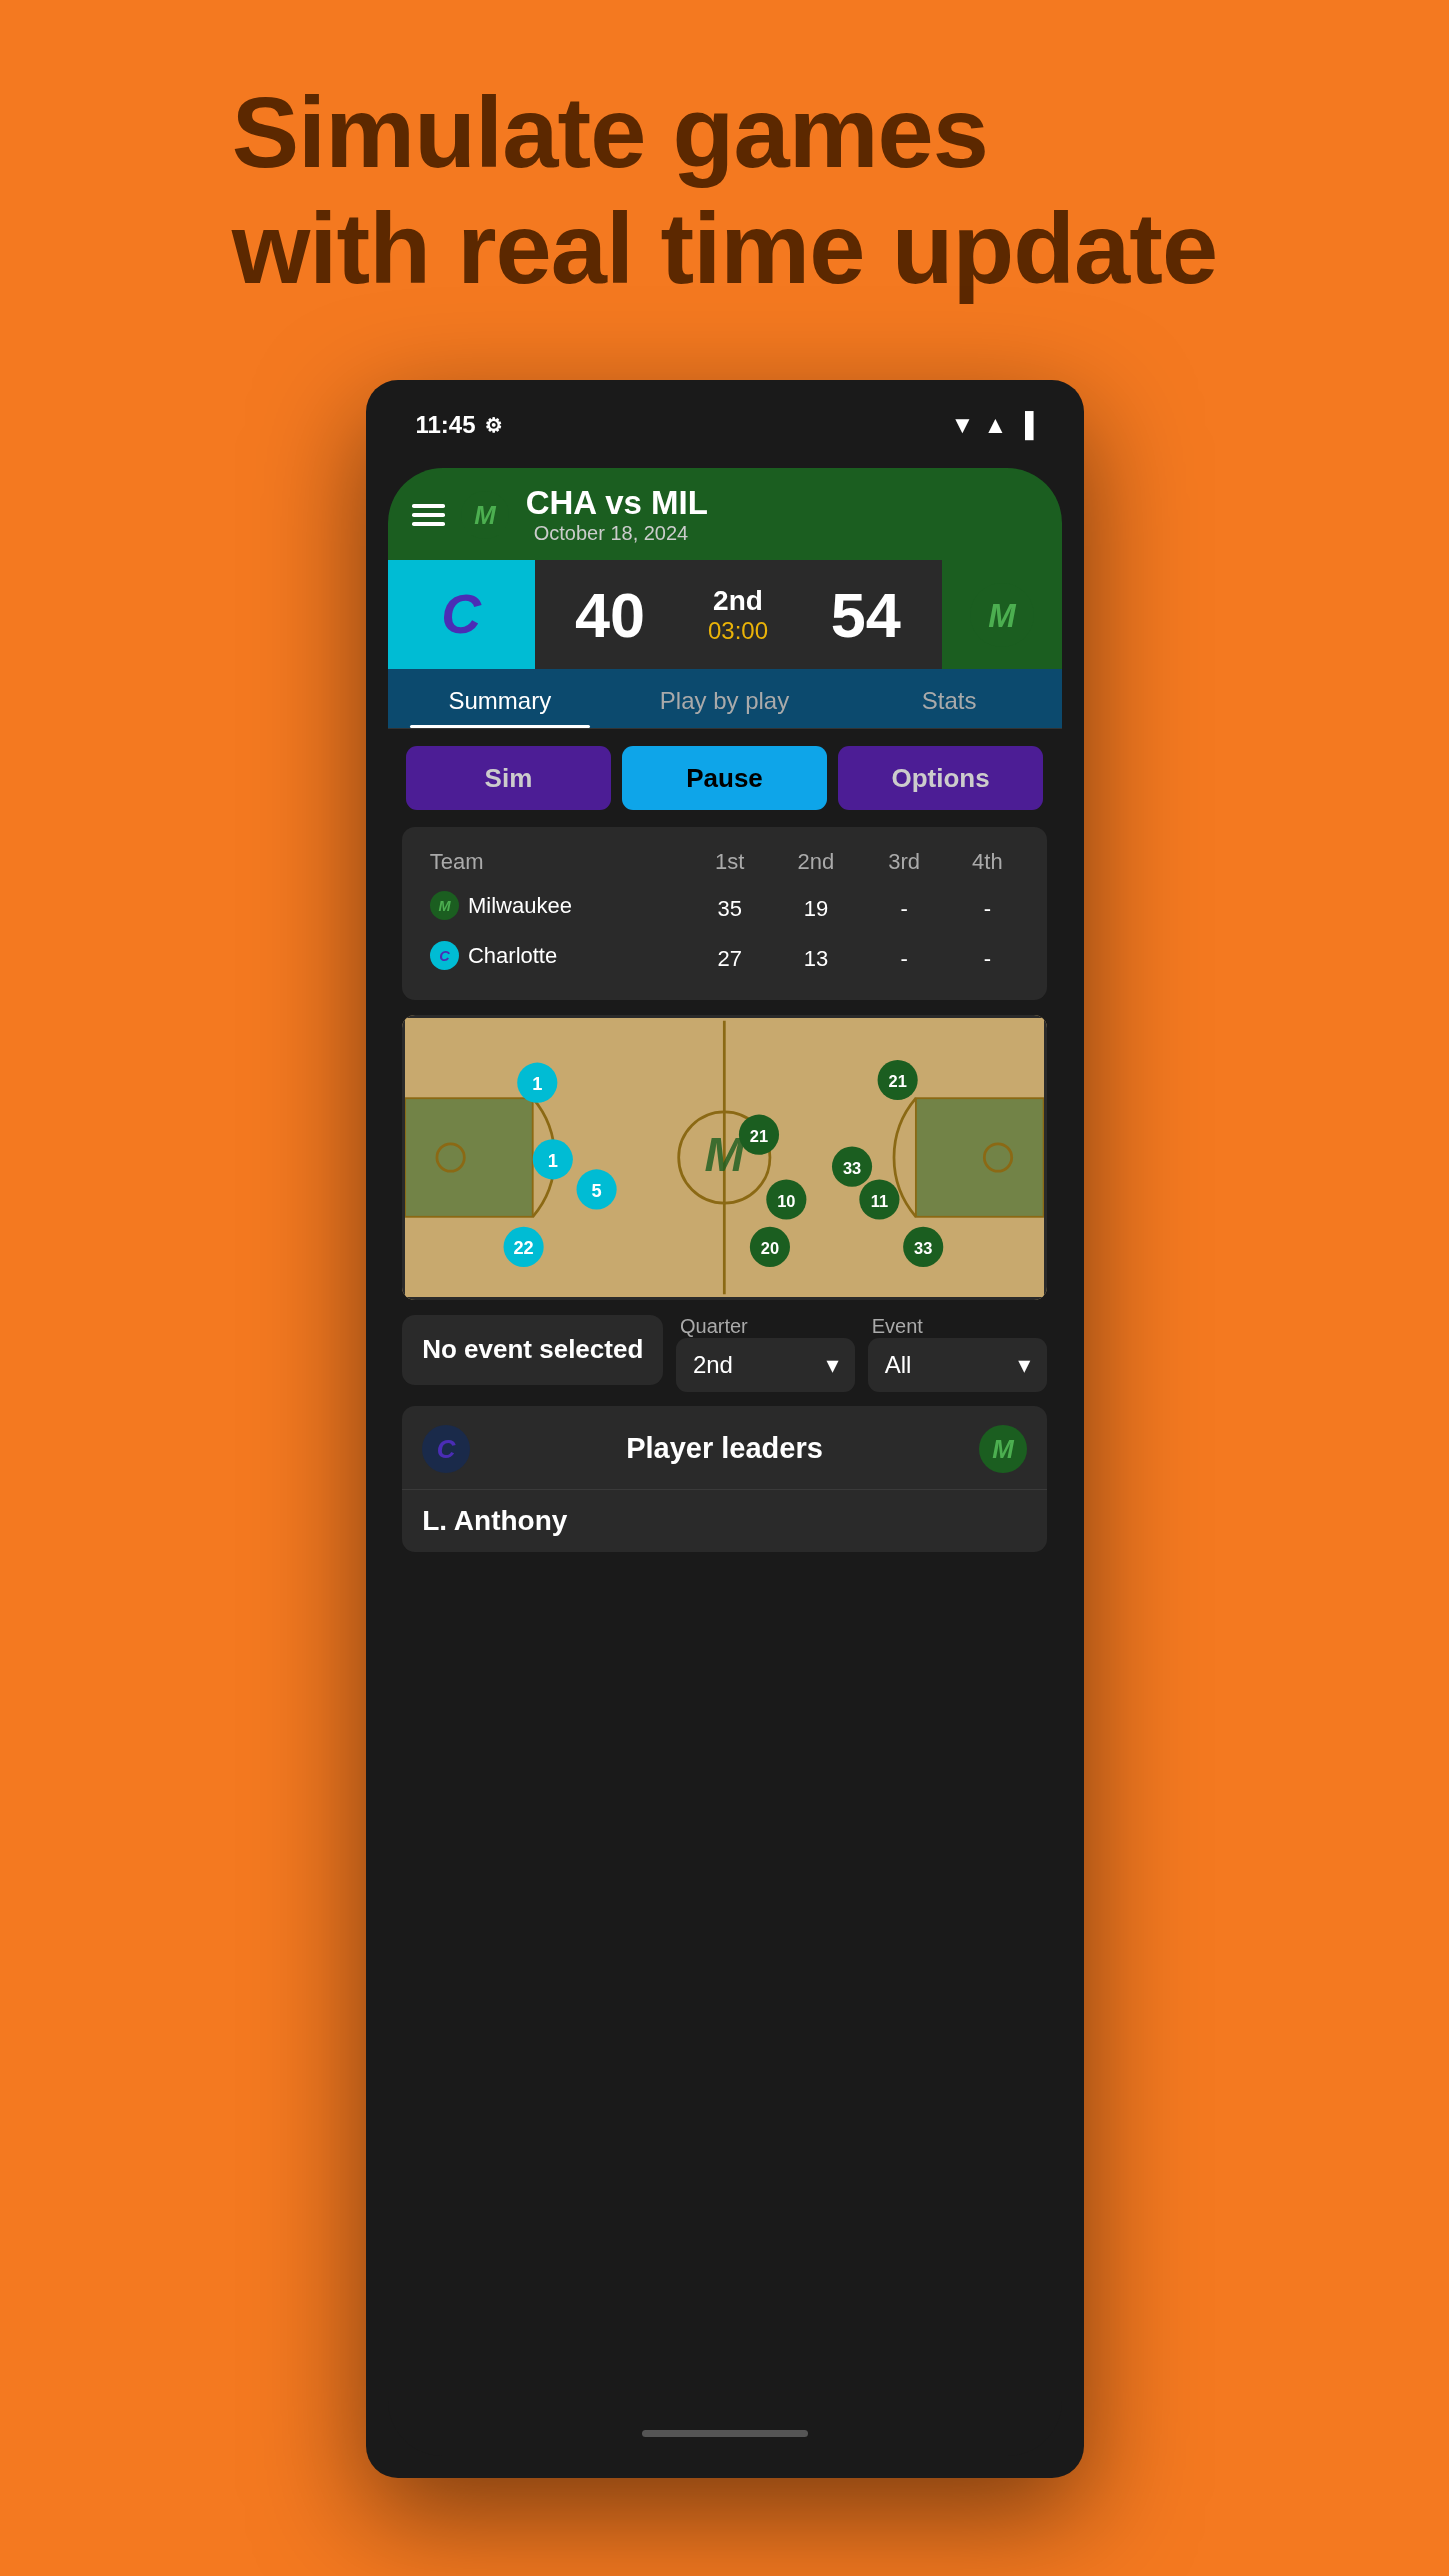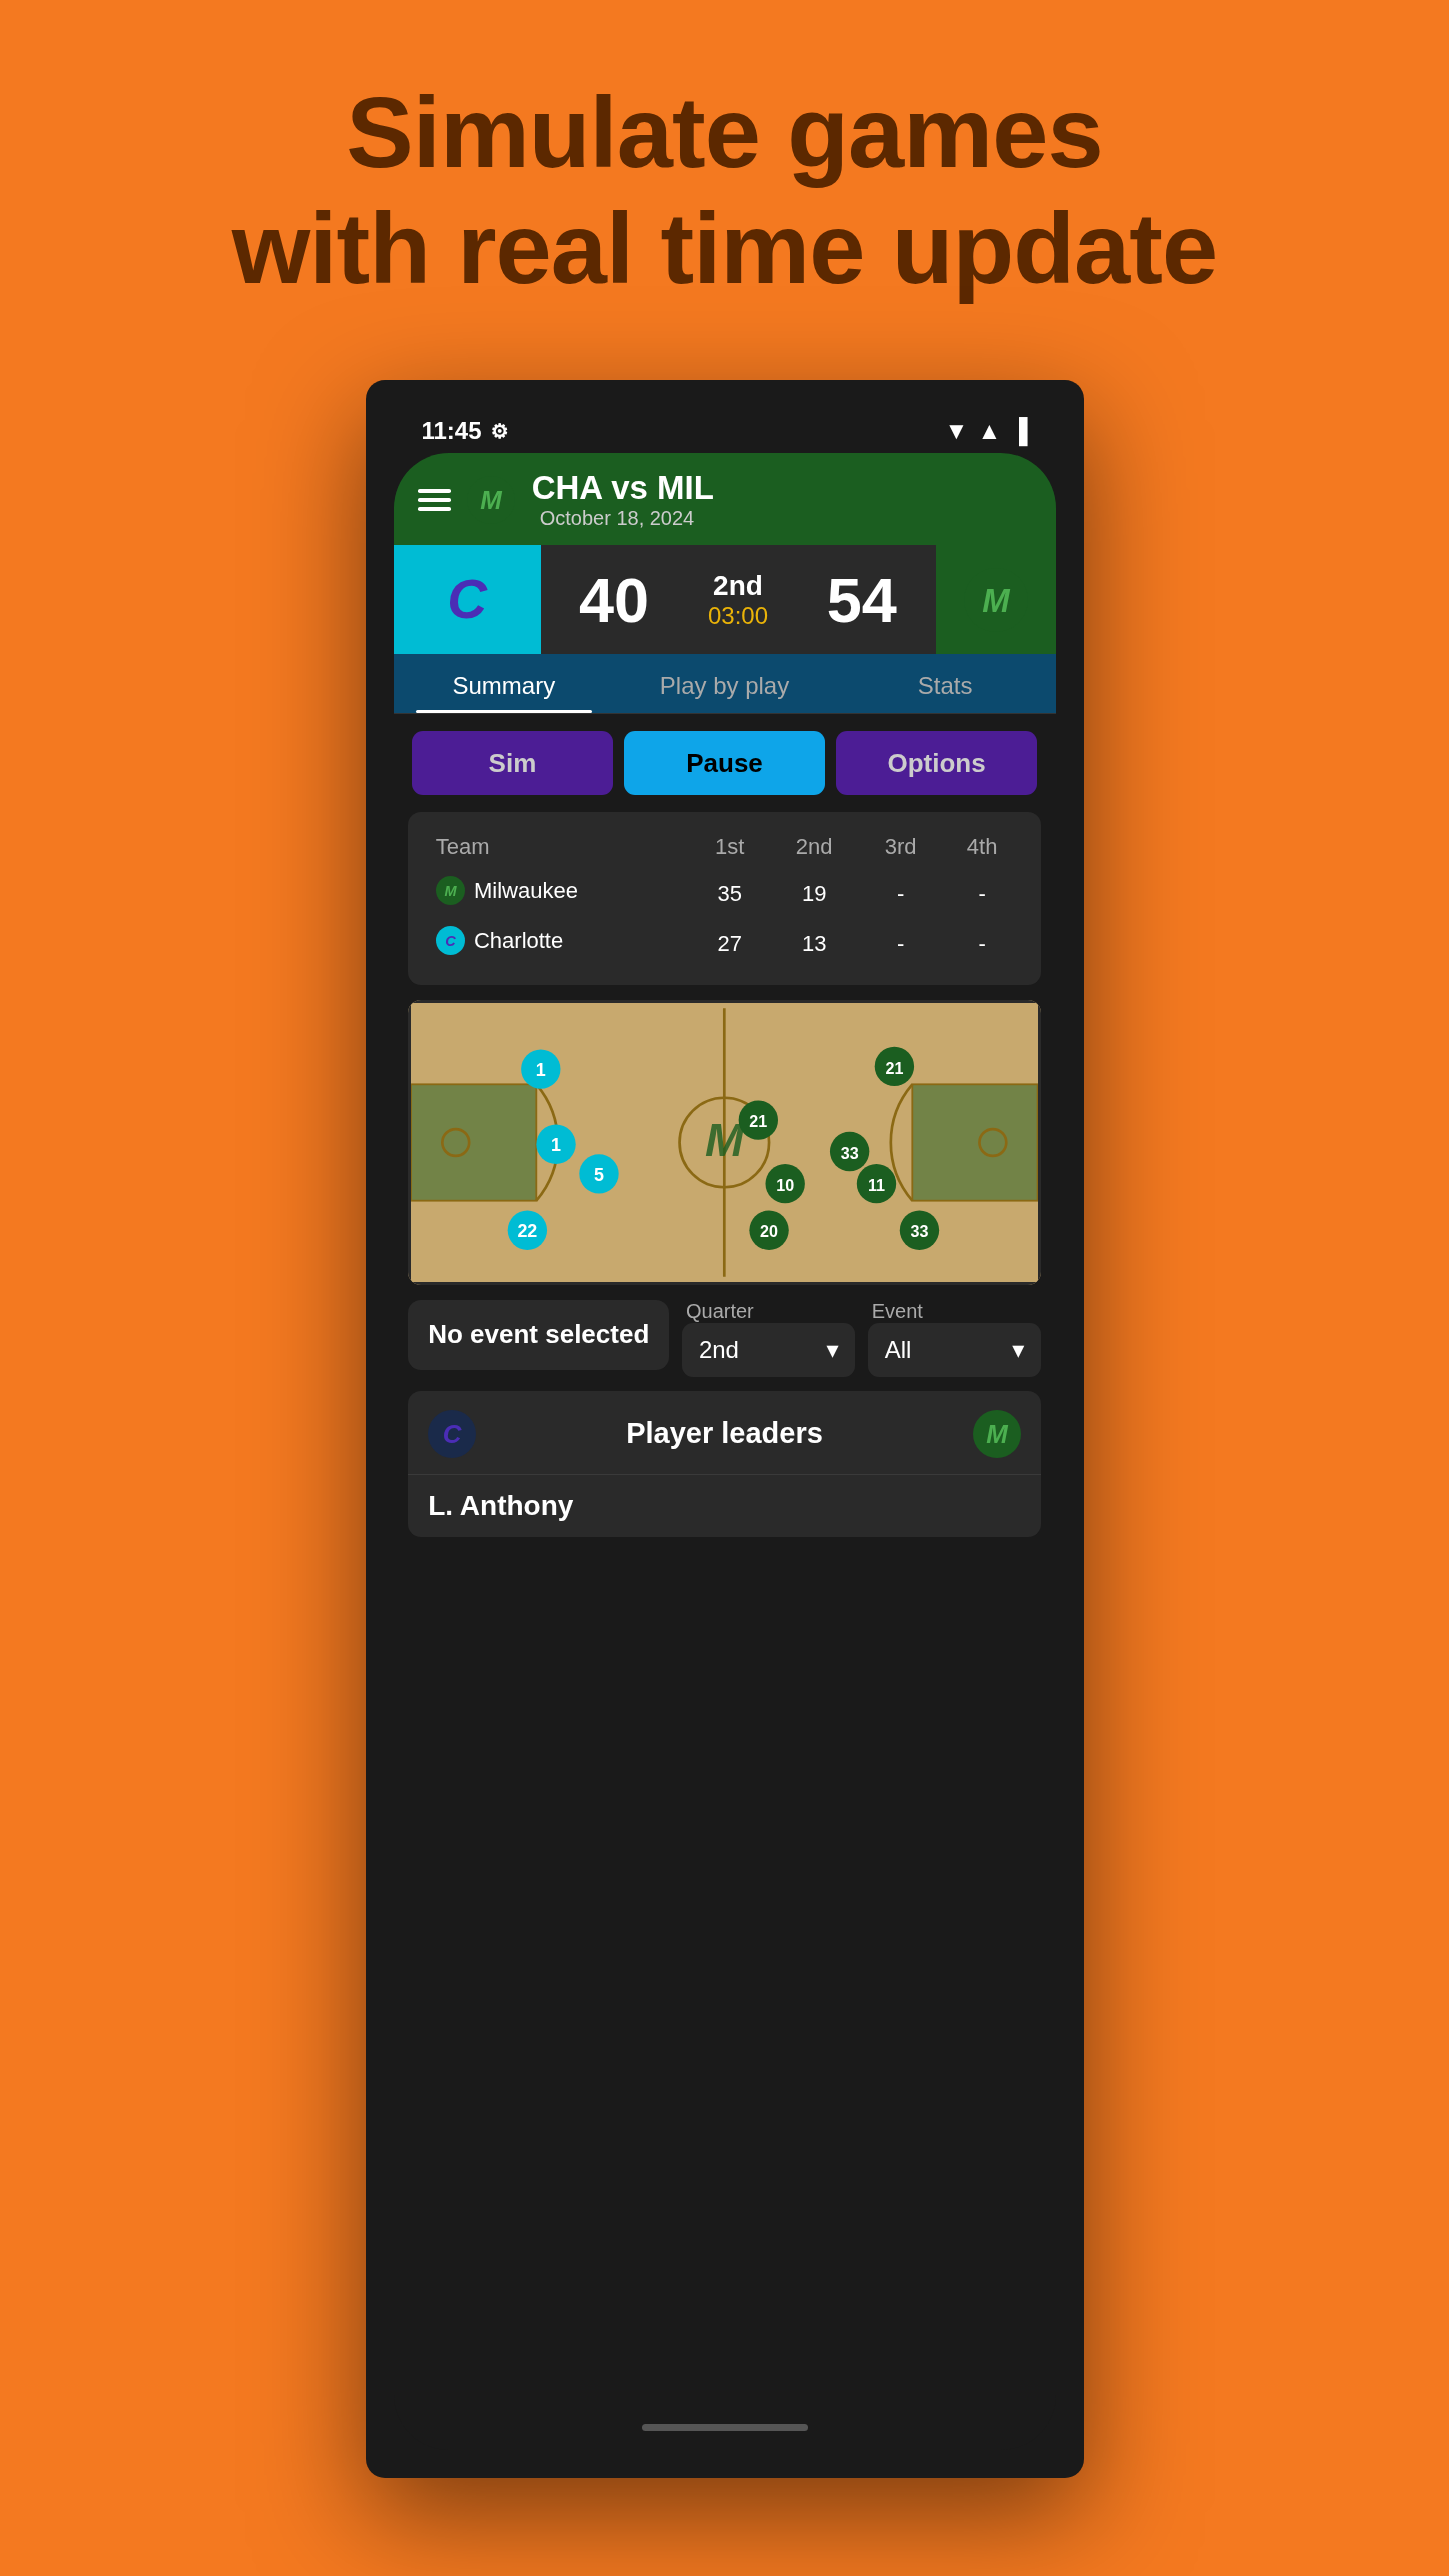--- a/index.html
+++ b/index.html
@@ -9,39 +9,39 @@
       background-color: #F47920;
       display: flex;
       flex-direction: column;
       align-items: center;
       font-family: 'Arial', sans-serif;
       overflow: hidden;
     }
 
     .page-title {
       margin-top: 74px;
-      text-align: center;
       color: #5C2800;
       font-size: 101px;
       font-weight: 900;
       line-height: 1.15;
       letter-spacing: -0.9px;
     }
 
     .phone-wrapper {
       margin-top: 74px;
       width: 718px;
       height: 2098px;
       background: #1a1a1a;
-      border-radius: 19px;
-      padding: 28px;
+      border-radius: 32px;
+      padding: 22px;
       box-shadow: 0 37px 110px rgba(0,0,0,0.5);
       position: relative;
       display: flex;
       flex-direction: column;
+      gap: 21px;
     }
 
     
     .status-bar {
       display: flex;
       justify-content: space-between;
       align-items: center;
       padding: 9.2px 28px 7.4px;
       color: white;
       font-size: 24px;

